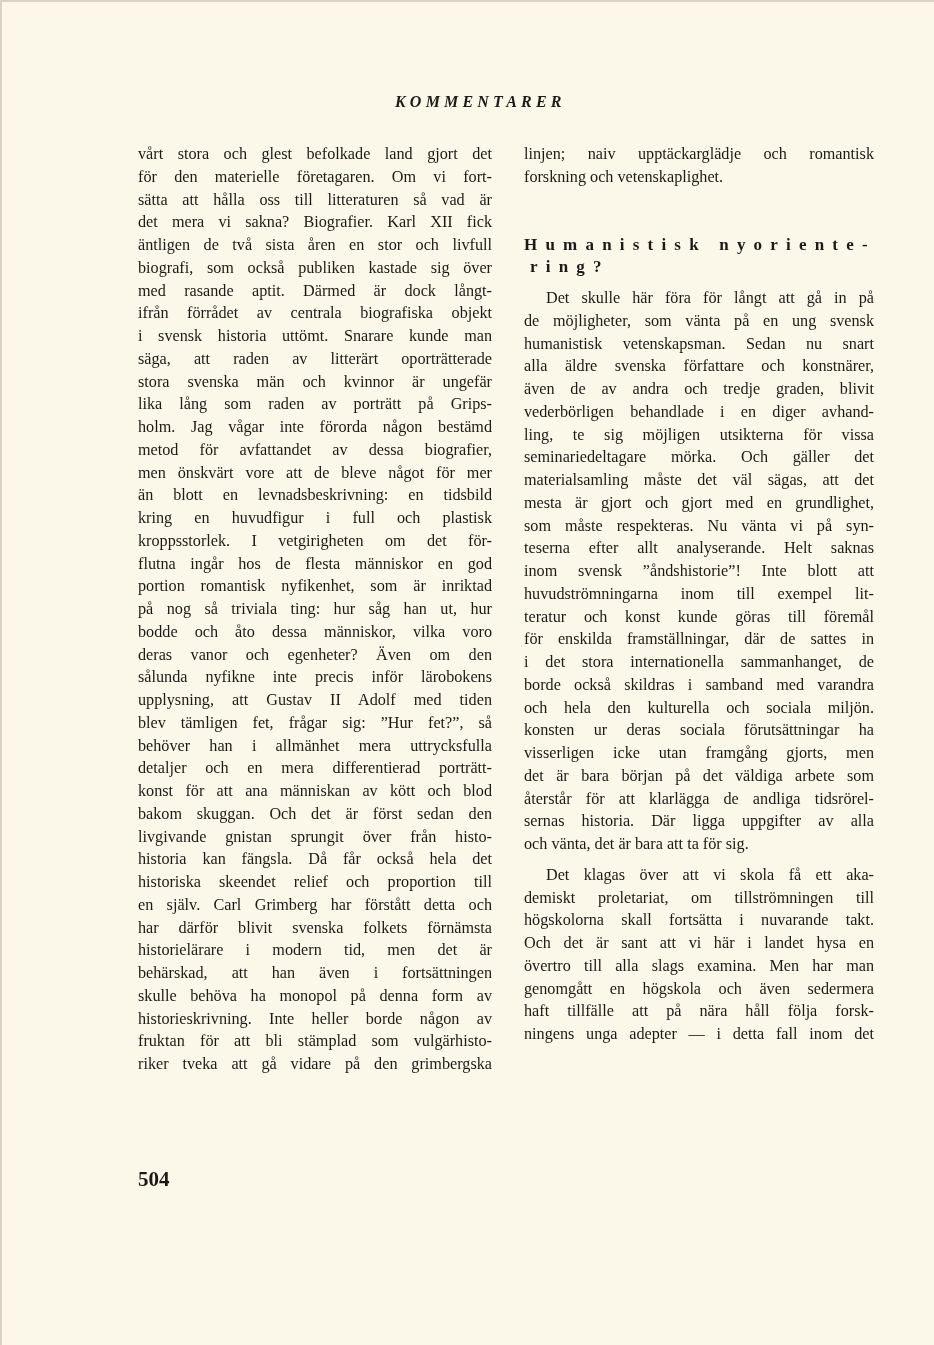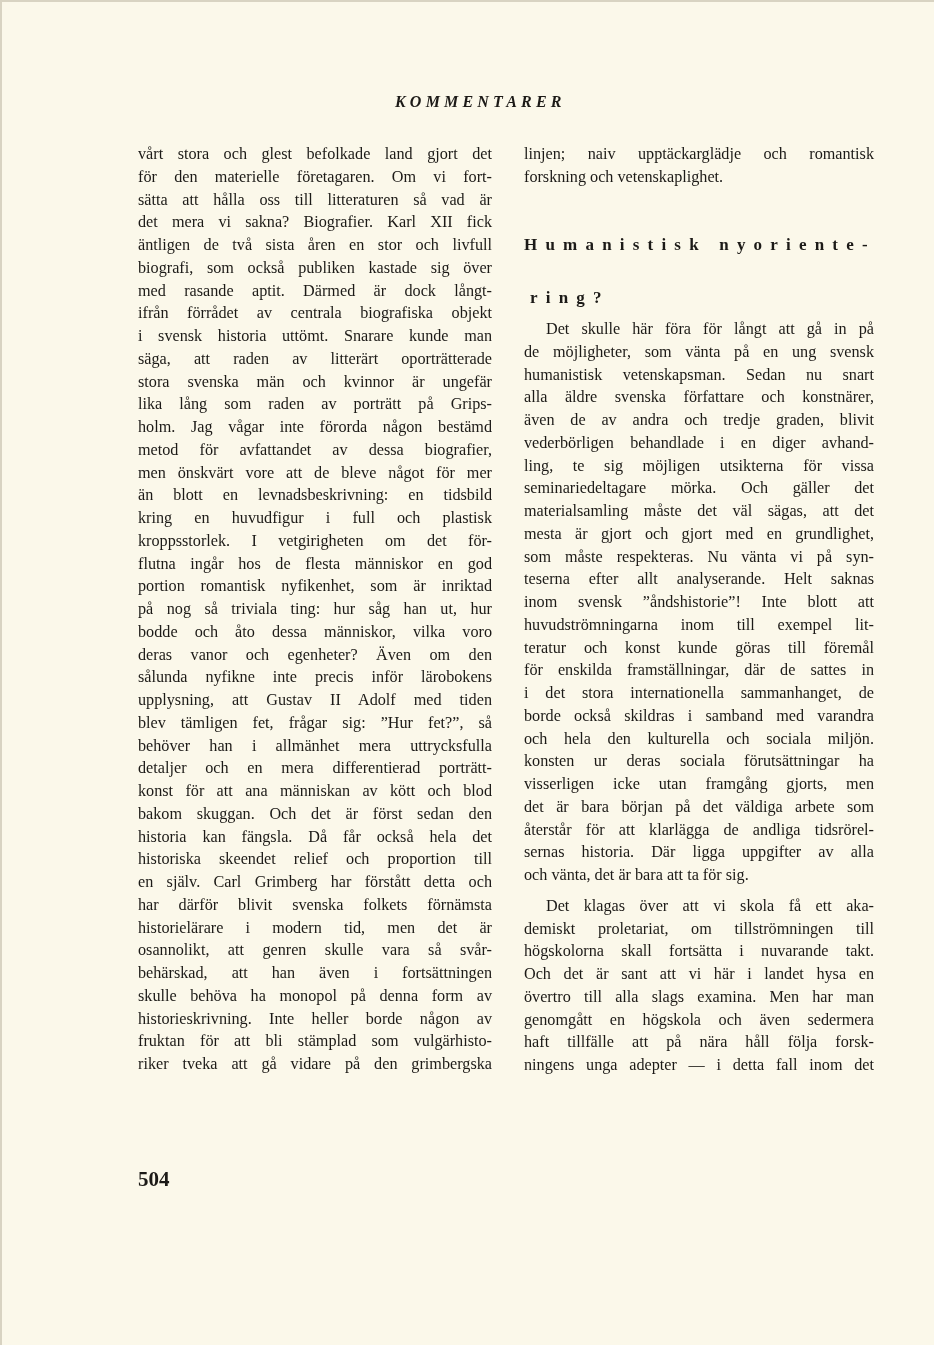--- a/index.html
+++ b/index.html
@@ -106,43 +106,43 @@
       <span class="line">på nog så triviala ting: hur såg han ut, hur</span>
       <span class="line">bodde och åto dessa människor, vilka voro</span>
       <span class="line">deras vanor och egenheter? Även om den</span>
       <span class="line">sålunda nyfikne inte precis inför lärobokens</span>
       <span class="line">upplysning, att Gustav II Adolf med tiden</span>
       <span class="line">blev tämligen fet, frågar sig: ”Hur fet?”, så</span>
       <span class="line">behöver han i allmänhet mera uttrycksfulla</span>
       <span class="line">detaljer och en mera differentierad porträtt-</span>
       <span class="line">konst för att ana människan av kött och blod</span>
       <span class="line">bakom skuggan. Och det är först sedan den</span>
+      <span class="line">livgivande gnistan sprungit över från histo-</span>
       <span class="line">historia kan fängsla. Då får också hela det</span>
       <span class="line">historiska skeendet relief och proportion till</span>
       <span class="line">en själv. Carl Grimberg har förstått detta och</span>
       <span class="line">har därför blivit svenska folkets förnämsta</span>
       <span class="line">historielärare i modern tid, men det är</span>
-      <span class="line">osannolikt, att genren skulle vara så svår-</span>
       <span class="line">behärskad, att han även i fortsättningen</span>
       <span class="line">skulle behöva ha monopol på denna form av</span>
       <span class="line">historieskrivning. Inte heller borde någon av</span>
       <span class="line">fruktan för att bli stämplad som vulgärhisto-</span>
       <span class="line">riker tveka att gå vidare på den grimbergska</span>
     </div>
 </div>
 
 <div class="column col-right">
   <div id="intro-lines">
       <span class="line">linjen; naiv upptäckarglädje och romantisk</span>
       <span class="line last">forskning och vetenskaplighet.</span>
     </div>
   <div class="gap"></div>
   <div class="section-heading">
     <span class="line">Humanistisk nyoriente-</span>
-    <span class="line sub" style="padding-left:6px;margin-top:31px;">ring?</span>
+    <span class="line sub" style="padding-left:6px;">ring?</span>
   </div>
   <div class="gap-small"></div>
   <div id="para1-lines">
       <span class="line indent">Det skulle här föra för långt att gå in på</span>
       <span class="line">de möjligheter, som vänta på en ung svensk</span>
       <span class="line">humanistisk vetenskapsman. Sedan nu snart</span>
       <span class="line">alla äldre svenska författare och konstnärer,</span>
       <span class="line">även de av andra och tredje graden, blivit</span>
       <span class="line">vederbörligen behandlade i en diger avhand-</span>
       <span class="line">ling, te sig möjligen utsikterna för vissa</span>

